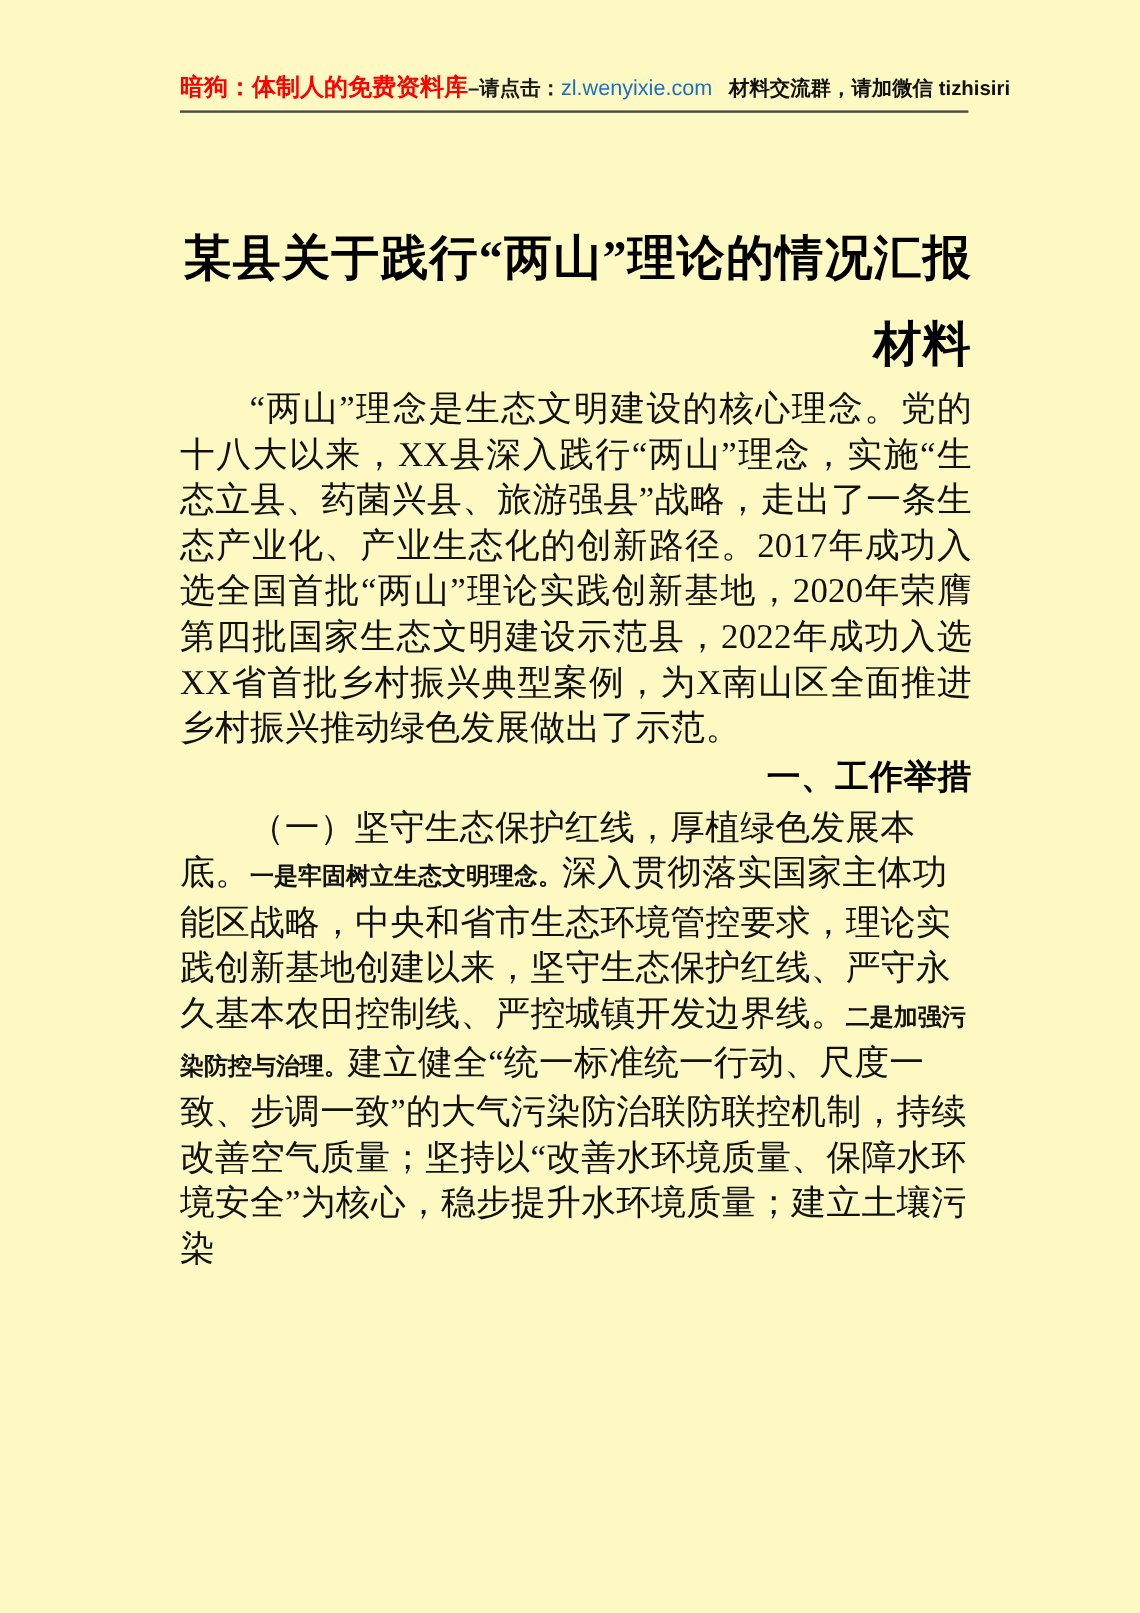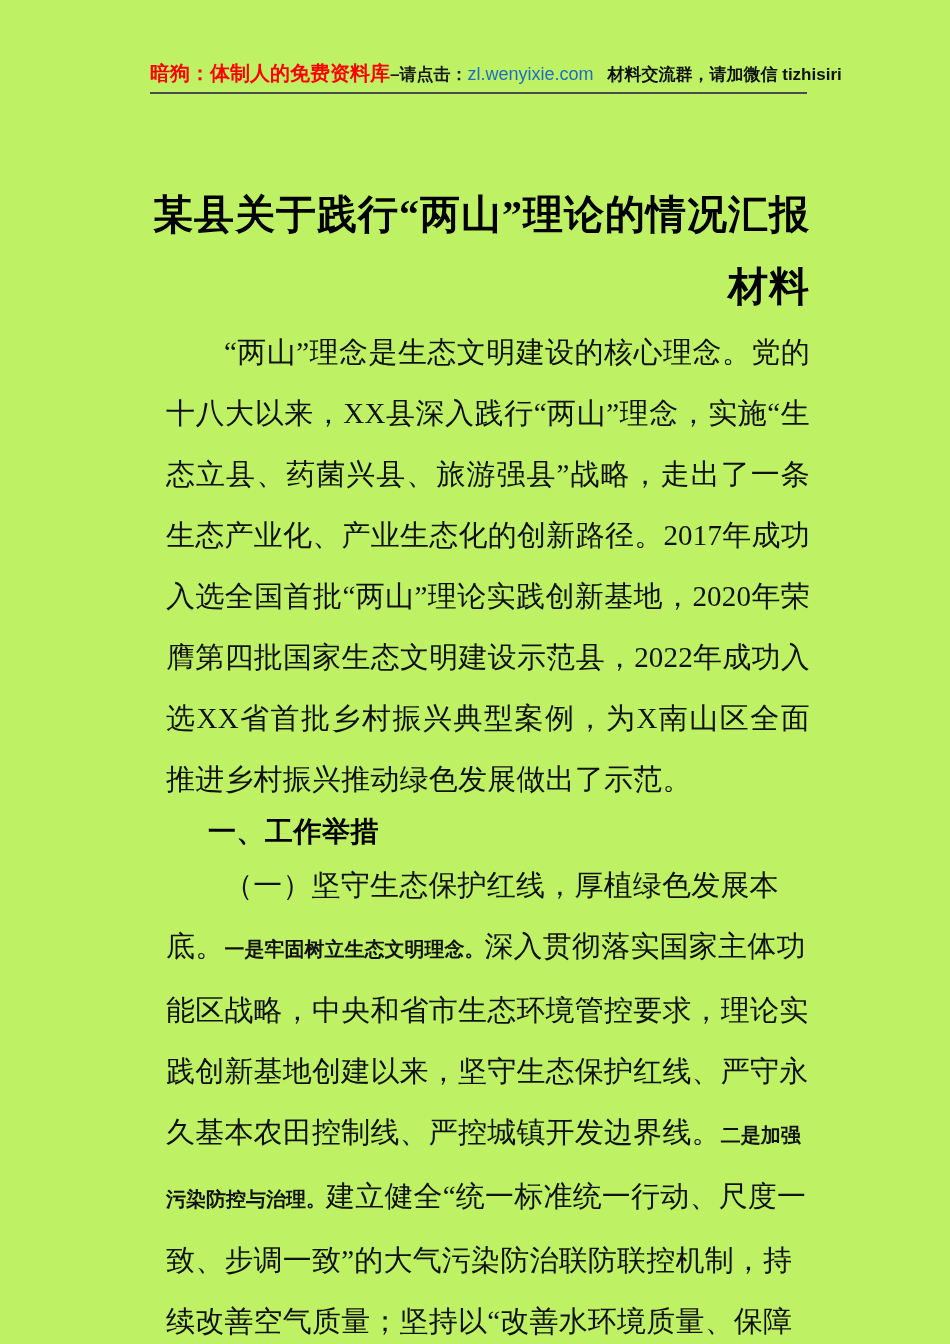--- a/index.html
+++ b/index.html
@@ -16,21 +16,21 @@
     color: #000000;
     -webkit-font-smoothing: antialiased;
   }
 
   .page {
     position: absolute;
     left: 0;
     top: 0;
     width: 950px;
     height: 1344px;
-    background: #bef264;
+    background: #fef9c3;
   }
 
   
   .header-banner {
     position: absolute;
     left: 150px;
     top: 58px;
     width: 656px;
     height: 34px;
     white-space: nowrap;
@@ -88,39 +88,40 @@
   .body-block {
     position: absolute;
     left: 150px;
     top: 322px;
     width: 660px;
   }
 
   .para {
     font-family: "Liberation Serif", "DejaVu Serif", serif;
     font-size: 29px;
-    line-height: 61px;
+    line-height: 38px;
     text-align: justify;
     text-justify: inter-ideograph;
     text-indent: 58px;
-    margin: 0 0 0 16px;
+    margin: 0 0 0 0;
     color: #111111;
     letter-spacing: 0.2px;
   }
   .para:last-child { text-align: left; }
 
   .section-heading {
     font-family: "Liberation Sans", "DejaVu Sans", sans-serif;
     font-weight: bold;
     font-size: 28px;
     line-height: 44.5px;
     text-indent: 58px;
     margin: 0;
     color: #000000;
     letter-spacing: 0.5px;
+    text-align: right;
   }
 
   b.strong {
     font-weight: bold;
     font-family: "Liberation Sans", "DejaVu Sans", sans-serif;
     font-size: 20px;
     letter-spacing: 0px;
   }
 </style>
 </head>

